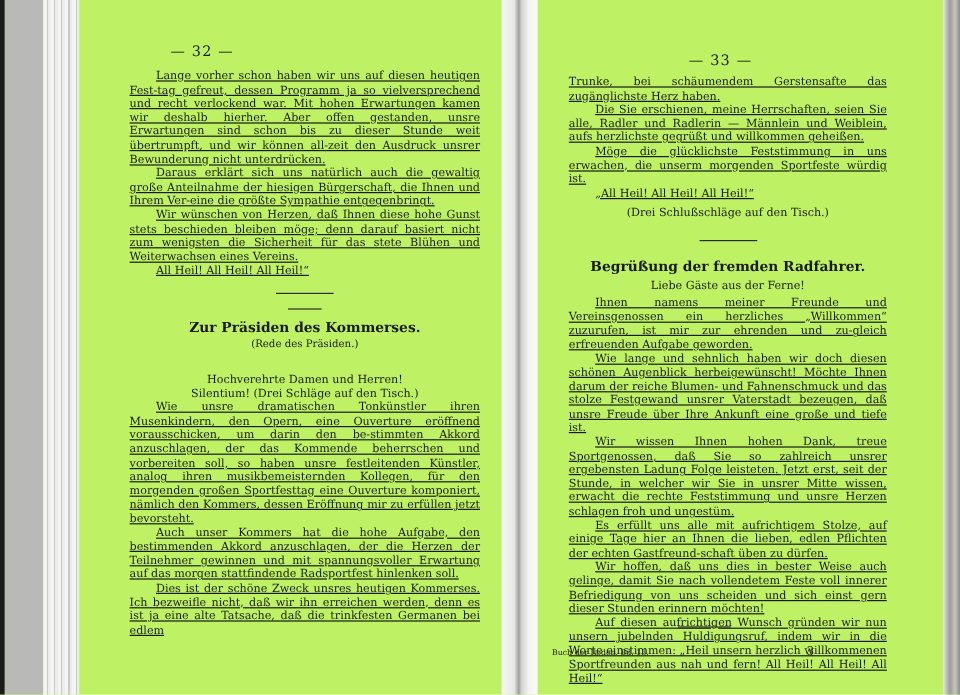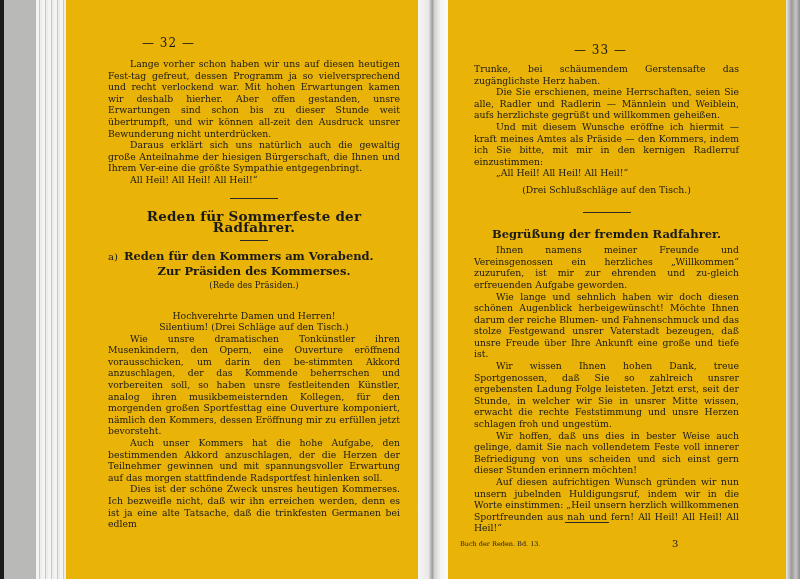--- a/index.html
+++ b/index.html
@@ -12,21 +12,21 @@
     }
     body {
       font-family: "DejaVu Serif", serif;
       color: #1a1a1a;
       position: relative;
     }
     .spread {
       position: absolute;
       left: 0; top: 0;
       width: 800px; height: 579px;
-      background: #eab308;
+      background: #bef264;
     }
     
     .edge-left {
       position: absolute;
       left: 0; top: 0;
       width: 4px; height: 579px;
       background: #1b1b1b;
     }
     .board-left {
       position: absolute;
@@ -79,20 +79,21 @@
       font-size: 9.3px;
       line-height: 11.6px;
       text-align: justify;
     }
     .page-left .text { top: 58px; }
     .page-right .text { top: 63px; }
 
     .text p {
       margin: 0;
       text-indent: 22px;
+      text-decoration: underline;
     }
     .text p.noindent { text-indent: 0; }
     .rule {
       height: 1px;
       background: #2a2a2a;
       margin: 0 auto;
     }
     .rule.long { width: 48px; margin-top: 12px; margin-bottom: 12px; }
     .rule.short { width: 28px; margin-top: 4px; margin-bottom: 10px; }
 
@@ -165,58 +166,57 @@
   <div class="board-left"></div>
   <div class="stack-left"></div>
   <div class="gutter"></div>
   <div class="edge-right"></div>
 
   <div class="page page-left">
     <div class="page-number">— 32 —</div>
     <div class="text">
       <p>Lange vorher schon haben wir uns auf diesen heutigen Fest-tag gefreut, dessen Programm ja so vielversprechend und recht verlockend war. Mit hohen Erwartungen kamen wir deshalb hierher. Aber offen gestanden, unsre Erwartungen sind schon bis zu dieser Stunde weit übertrumpft, und wir können all-zeit den Ausdruck unsrer Bewunderung nicht unterdrücken.</p>
       <p>Daraus erklärt sich uns natürlich auch die gewaltig große Anteilnahme der hiesigen Bürgerschaft, die Ihnen und Ihrem Ver-eine die größte Sympathie entgegenbringt.</p>
+      <p>Wir wünschen von Herzen, daß Ihnen diese hohe Gunst stets beschieden bleiben möge; denn darauf basiert nicht zum wenigsten die Sicherheit für das stete Blühen und Weiterwachsen eines Vereins.</p>
       <p class="cheer">All Heil! All Heil! All Heil!“</p>
 
       <div class="rule long"></div>
 
-      <div class="heading-main">Reden für Sommerfeste der Radfahrer.</div>
 
       <div class="rule short"></div>
 
-      <div class="heading-sub">
-        <span class="marker">a)</span><span>Reden für den Kommers am Vorabend.</span>
-      </div>
       <div class="heading-section">Zur Präsiden des Kommerses.</div>
       <div class="note">(Rede des Präsiden.)</div>
       <div class="salutation">Hochverehrte Damen und Herren!</div>
       <div class="salutation">Silentium! (Drei Schläge auf den Tisch.)</div>
 
       <p>Wie unsre dramatischen Tonkünstler ihren Musenkindern, den Opern, eine Ouverture eröffnend vorausschicken, um darin den be-stimmten Akkord anzuschlagen, der das Kommende beherrschen und vorbereiten soll, so haben unsre festleitenden Künstler, analog ihren musikbemeisternden Kollegen, für den morgenden großen Sportfesttag eine Ouverture komponiert, nämlich den Kommers, dessen Eröffnung mir zu erfüllen jetzt bevorsteht.</p>
       <p>Auch unser Kommers hat die hohe Aufgabe, den bestimmenden Akkord anzuschlagen, der die Herzen der Teilnehmer gewinnen und mit spannungsvoller Erwartung auf das morgen stattfindende Radsportfest hinlenken soll.</p>
       <p>Dies ist der schöne Zweck unsres heutigen Kommerses. Ich bezweifle nicht, daß wir ihn erreichen werden, denn es ist ja eine alte Tatsache, daß die trinkfesten Germanen bei edlem</p>
     </div>
   </div>
 
   <div class="page page-right">
     <div class="page-number">— 33 —</div>
     <div class="text">
       <p class="noindent">Trunke, bei schäumendem Gerstensafte das zugänglichste Herz haben.</p>
       <p>Die Sie erschienen, meine Herrschaften, seien Sie alle, Radler und Radlerin — Männlein und Weiblein, aufs herzlichste gegrüßt und willkommen geheißen.</p>
-      <p>Und mit diesem Wunsche eröffne ich hiermit — kraft meines Amtes als Präside — den Kommers, indem ich Sie bitte, mit mir in den kernigen Radlerruf einzustimmen:</p>
+      <p>Möge die glücklichste Feststimmung in uns erwachen, die unserm morgenden Sportfeste würdig ist.</p>
       <p>„All Heil! All Heil! All Heil!“</p>
       <div class="salutation" style="margin-top:5px;text-align:center;">(Drei Schlußschläge auf den Tisch.)</div>
 
       <div class="rule long" style="margin-top:16px;margin-bottom:16px;"></div>
 
       <div class="right-heading">Begrüßung der fremden Radfahrer.</div>
+      <div class="salutation" style="margin-bottom:3px;">Liebe Gäste aus der Ferne!</div>
 
       <p>Ihnen namens meiner Freunde und Vereinsgenossen ein herzliches „Willkommen“ zuzurufen, ist mir zur ehrenden und zu-gleich erfreuenden Aufgabe geworden.</p>
       <p>Wie lange und sehnlich haben wir doch diesen schönen Augenblick herbeigewünscht! Möchte Ihnen darum der reiche Blumen- und Fahnenschmuck und das stolze Festgewand unsrer Vaterstadt bezeugen, daß unsre Freude über Ihre Ankunft eine große und tiefe ist.</p>
       <p>Wir wissen Ihnen hohen Dank, treue Sportgenossen, daß Sie so zahlreich unsrer ergebensten Ladung Folge leisteten. Jetzt erst, seit der Stunde, in welcher wir Sie in unsrer Mitte wissen, erwacht die rechte Feststimmung und unsre Herzen schlagen froh und ungestüm.</p>
+      <p>Es erfüllt uns alle mit aufrichtigem Stolze, auf einige Tage hier an Ihnen die lieben, edlen Pflichten der echten Gastfreund-schaft üben zu dürfen.</p>
       <p>Wir hoffen, daß uns dies in bester Weise auch gelinge, damit Sie nach vollendetem Feste voll innerer Befriedigung von uns scheiden und sich einst gern dieser Stunden erinnern möchten!</p>
       <p>Auf diesen aufrichtigen Wunsch gründen wir nun unsern jubelnden Huldigungsruf, indem wir in die Worte einstimmen: „Heil unsern herzlich willkommenen Sportfreunden aus nah und fern! All Heil! All Heil! All Heil!“</p>
     </div>
 
     <div class="right-end-rule"></div>
 
     <div class="footer">
       <span class="sig-label">Buch der Reden. Bd. 13.</span>
       <span class="sig-num">3</span>
     </div>

